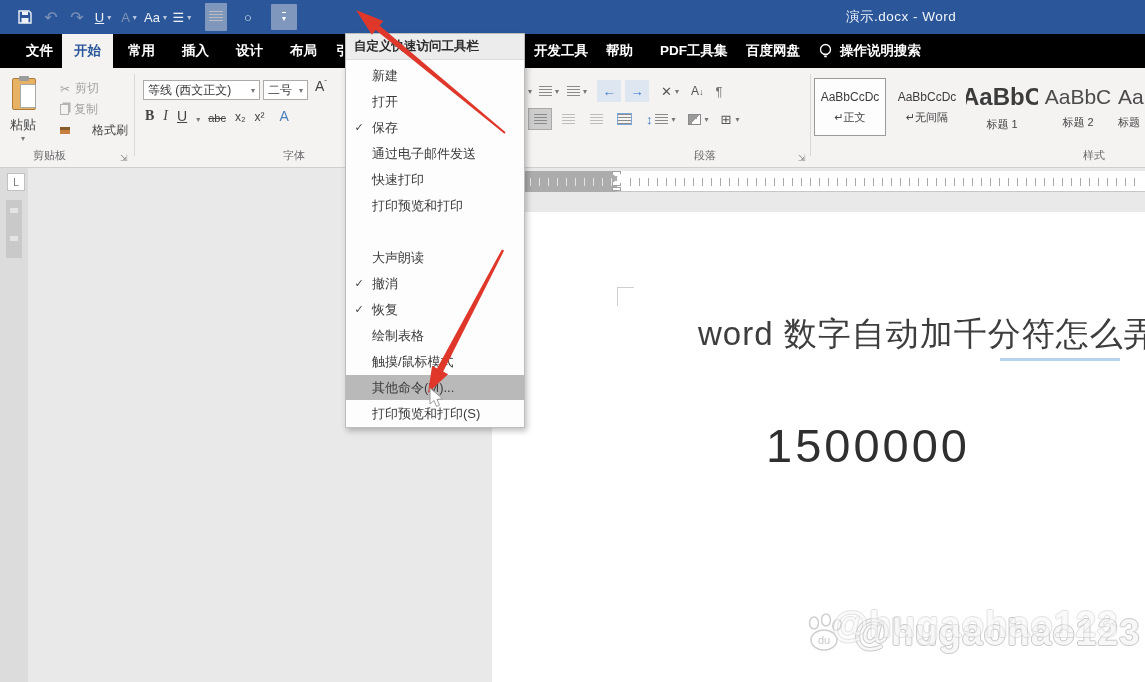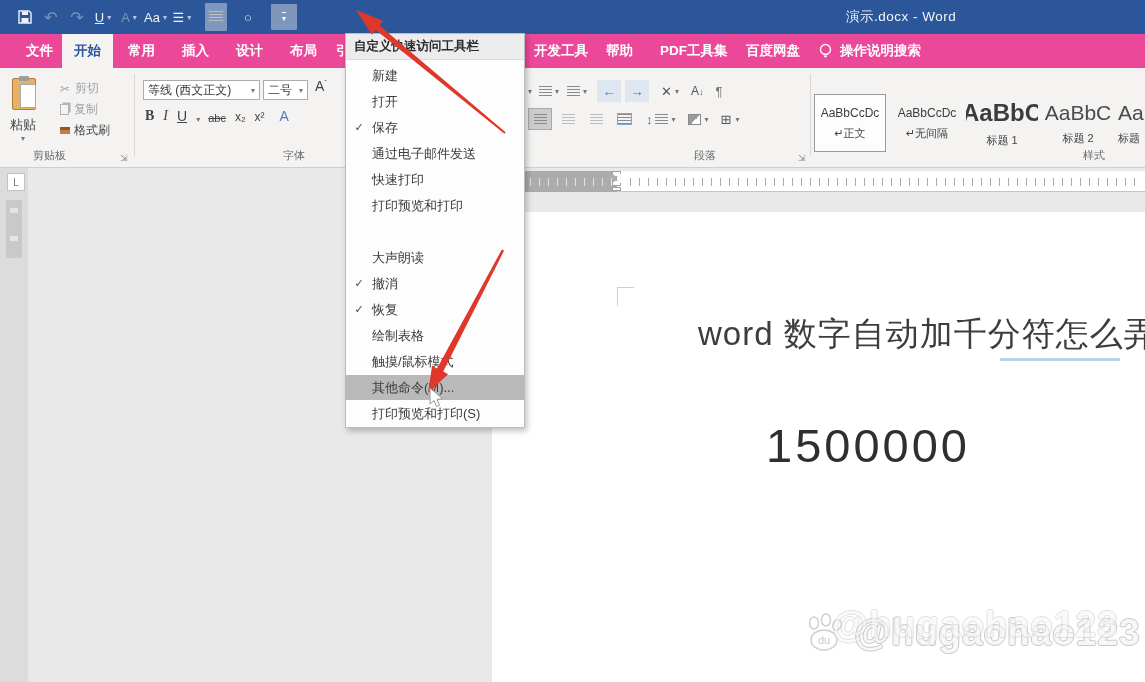--- a/index.html
+++ b/index.html
@@ -11,21 +11,21 @@
   #titlebar { left:0; top:0; width:1145px; height:34px; background:#2b579a; color:#fff; }
   .qat { display:flex; align-items:center; height:34px; padding-left:14px; gap:4px; }
   .qat-btn { height:28px; min-width:22px; display:flex; align-items:center; justify-content:center;
              color:#eef2f8; font-size:13px; gap:1px; }
   .qat-caret { font-size:8px; color:#b9c6dd; margin-left:2px; }
   .qat-dim { color:#7e93b8; }
   .qat-hl { background:#7f97bd; border-radius:1px; padding:0 4px; }
   #window-title { left:846px; top:8px; font-size:13.5px; color:#f2f5fa; letter-spacing:.5px; }
 
   
-  #tabrow { left:0; top:34px; width:1145px; height:34px; background:#ec4899; }
+  #tabrow { left:0; top:34px; width:1145px; height:34px; background:#000000; }
   .tab { position:absolute; top:0; height:34px; display:flex; align-items:center; justify-content:center;
          color:#fff; font-size:13.5px; font-weight:bold; padding:0 12px; }
   .tab.active { background:#f4f3f2; color:#2b579a; }
   .tellme { position:absolute; display:flex; align-items:center; gap:7px; color:#fff;
             font-size:13.5px; font-weight:bold; top:0; height:34px; }
 
   
   #ribbon { left:0; top:68px; width:1145px; height:100px; background:#f4f3f2; border-bottom:1px solid #cfcfcf; }
   .vdiv { position:absolute; top:6px; height:82px; width:1px; background:#d9d8d6; }
   .grp-label { position:absolute; bottom:4px; font-size:11px; color:#6a6a6a; }
@@ -34,21 +34,21 @@
   .caret { font-size:8px; color:#777; }
   .fbtn { display:inline-flex; align-items:flex-end; gap:2px; margin-right:9px; color:#444; font-size:14px; }
   .licon { width:13px; height:10px; background:repeating-linear-gradient(#8a8a8a 0 1px, transparent 1px 3px); }
   .licon.lite { background:repeating-linear-gradient(#bdbdbd 0 1px, transparent 1px 3px); }
   .pbox { display:inline-flex; align-items:center; justify-content:center; width:24px; height:22px; margin-right:4px; }
   .pbox.sel { background:#cdcdcd; border:1px solid #a9a9a9; }
   .selbox { border:1px solid #ababab; background:#fff; display:flex; align-items:center;
             justify-content:space-between; padding:0 4px; font-size:12px; color:#333; height:20px; }
 
   
-  .stylecard { position:absolute; top:26px; width:72px; height:58px; overflow:hidden;
+  .stylecard { position:absolute; top:10px; width:72px; height:58px; overflow:hidden;
                display:flex; flex-direction:column; align-items:center; justify-content:center; gap:6px; }
   .stylecard.sel { border:1px solid #9a9a9a; background:#fdfdfd; }
   .sc-prev { font-size:12px; color:#3c3c3c; white-space:nowrap; }
   .sc-label { font-size:11px; color:#444; white-space:nowrap; }
 
   
   #docarea { left:0; top:168px; width:1145px; height:514px; background:#e9e9e9; }
   #left-strip { left:0; top:168px; width:28px; height:514px; background:#dcdcdc; }
   #tab-selector { left:7px; top:173px; width:18px; height:18px; background:#fff; border:1px solid #c2c2c2;
                   color:#777; font-size:10px; display:flex; align-items:center; justify-content:center; }
@@ -158,21 +158,21 @@
     <div style="text-align:center" class="caret">▾</div>
   </div>
   <div class="abs" style="left:60px;top:12px;display:flex;align-items:center;gap:5px;color:#a3a3a3;font-size:12px">
     <span>✂</span>
       <span>剪切</span>
   </div>
   <div class="abs" style="left:60px;top:33px;display:flex;align-items:center;gap:5px;color:#a3a3a3;font-size:12px">
     <span style="display:inline-block;width:9px;height:11px;border:1px solid #b3b3b3;box-shadow:2px -2px 0 -0.5px #b3b3b3"></span>
     <span>复制</span>
   </div>
-  <div class="abs" style="left:60px;top:54px;display:flex;align-items:center;gap:4px;color:#444;font-size:12px">
+  <div class="abs" style="left:60px;top:54px;display:flex;align-items:center;gap:22px;color:#444;font-size:12px">
     <span style="display:inline-block;width:10px;height:7px;background:#c77f3f;border-top:3px solid #8a5a2a"></span>
     <span>格式刷</span>
   </div>
   <span class="grp-label" style="left:33px">剪贴板</span>
   <span class="launcher" style="left:120px">⇲</span>
   <div class="vdiv" style="left:134px"></div>
 
   <div class="abs selbox" style="left:143px;top:12px;width:117px">
     <span>等线 (西文正文)</span>
       <span class="caret">▾</span>

